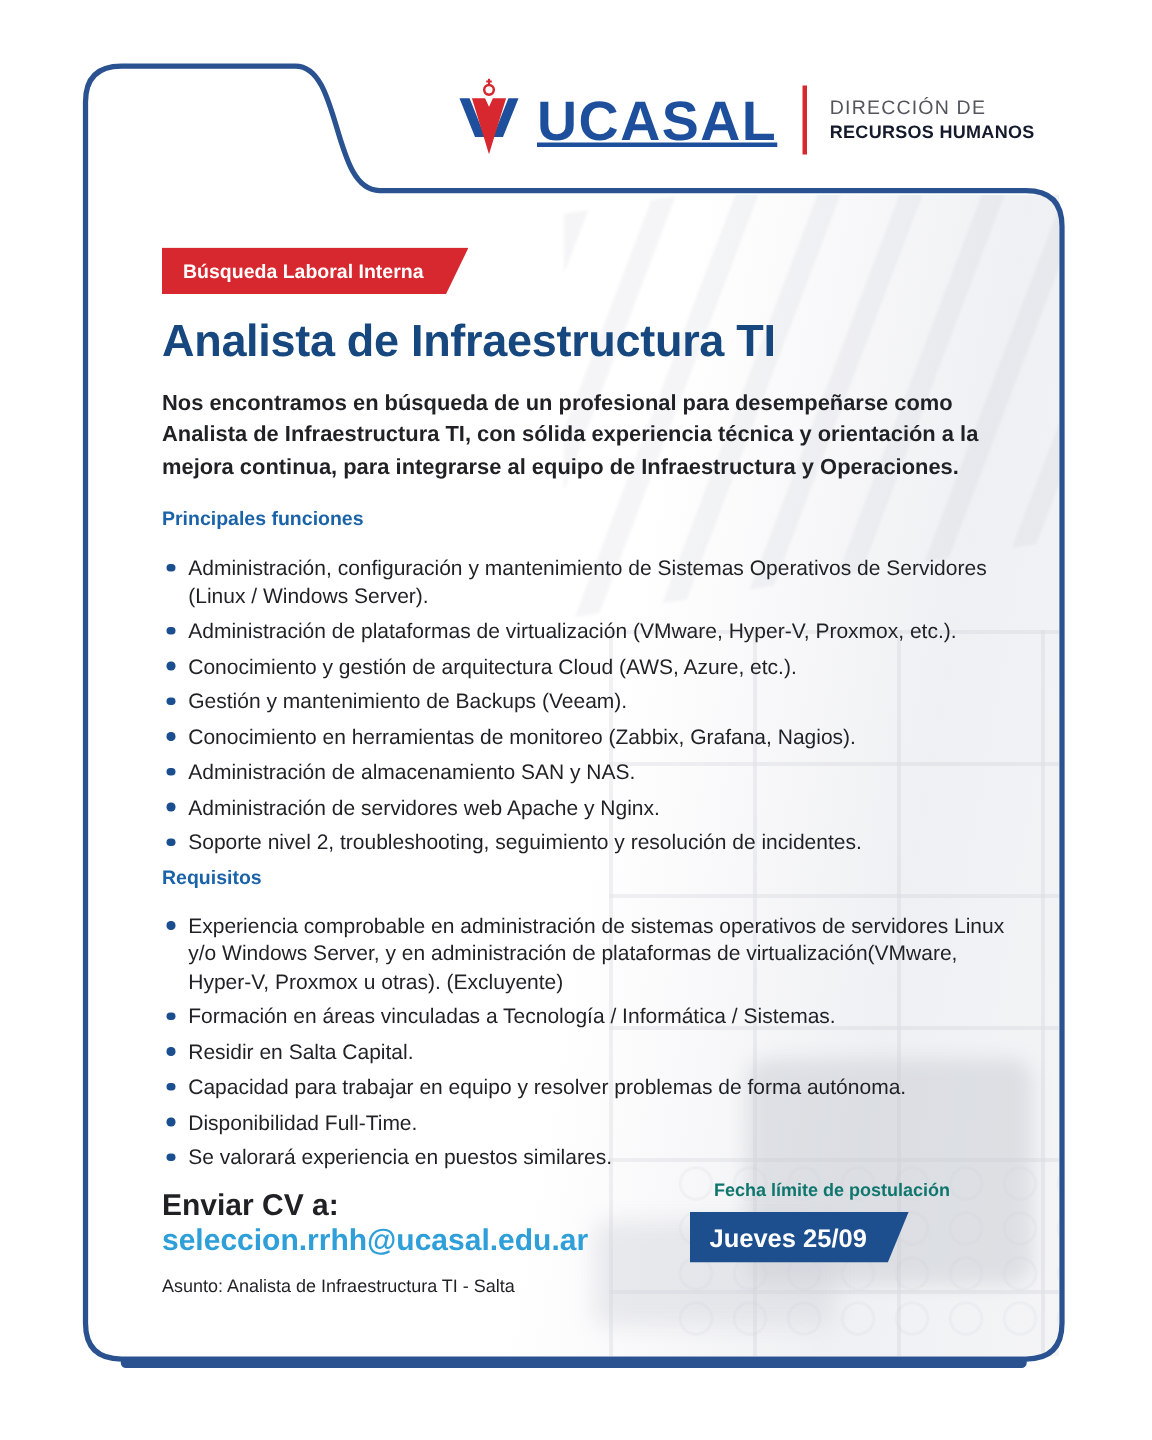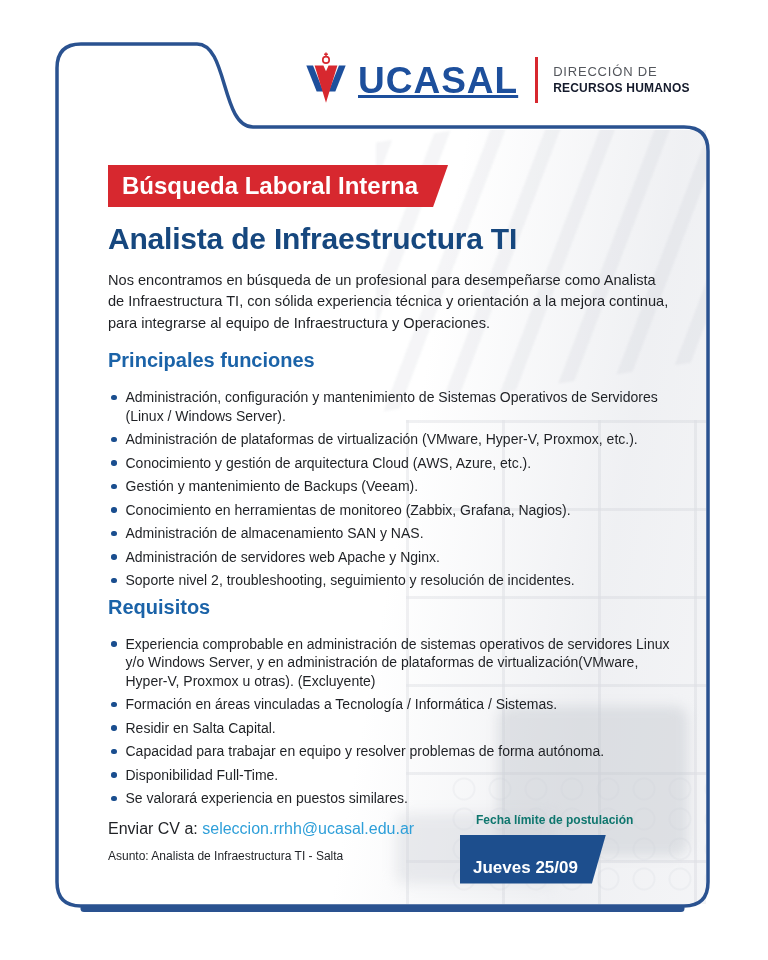--- a/index.html
+++ b/index.html
@@ -51,46 +51,46 @@
   .brand{font-size:37px;font-weight:bold;color:var(--brand-blue);letter-spacing:1px;margin-left:9px;line-height:1;text-decoration:underline;}
   .logo-divider{width:3px;height:46px;background:var(--red);margin:0 15px 0 17px;flex:none;}
   .dept{display:flex;flex-direction:column;justify-content:center;line-height:1.25;}
   .dept-top{font-size:13px;color:#53565c;letter-spacing:.8px;}
   .dept-bottom{font-size:12px;font-weight:bold;color:#141a2b;letter-spacing:.2px;}
 
   
   .content{position:absolute;left:108px;top:165px;width:566px;}
 
   .ribbon{display:inline-block;background:var(--red);color:#fff;
-    font-size:24px;font-weight:bold;line-height:1;
+    font-size:13px;font-weight:bold;line-height:1;
     padding:9px 30px 9px 14px;
     clip-path:polygon(0 0, 100% 0, calc(100% - 15px) 100%, 0 100%);
     margin-bottom:15px;}
 
   h1{margin:0 0 13px 0;font-size:30px;line-height:1.15;color:var(--navy);font-weight:bold;letter-spacing:-0.2px;}
 
-  .intro{margin:0 0 15px 0;font-size:14.6px;line-height:21.5px;color:var(--text);}
-
-  h2{margin:6px 0 9px 0;font-size:20px;color:var(--heading-blue);font-weight:bold;}
+  .intro{margin:0 0 15px 0;font-size:14.6px;line-height:21.5px;color:var(--text);font-weight:bold;}
+
+  h2{margin:6px 0 9px 0;font-size:13px;color:var(--heading-blue);font-weight:bold;}
 
   ul.bullets{list-style:none;margin:16px 0 6px 0;padding:0;}
   ul.bullets li{display:flex;align-items:flex-start;margin-bottom:5px;font-size:14px;line-height:18.5px;}
   ul.bullets .dot{flex:none;width:5.5px;height:5.5px;border-radius:50%;background:#1a4e8f;margin:6.5px 9px 0 3px;}
 
   
   .footer{display:flex;margin-top:12px;}
   .footer-left{width:352px;flex:none;}
-  .cv-line{margin:0 0 11px 0;font-size:16px;color:var(--text);}
+  .cv-line{margin:0 0 11px 0;font-size:20px;color:var(--text);font-weight:bold;}
   .cv-line a{color:var(--email-blue);text-decoration:none;}
   .subject-line{margin:0;font-size:12px;color:var(--text);}
   .footer-right{flex:none;margin-top:-7px;}
   .deadline-label{font-size:12px;font-weight:bold;color:#0f766e;margin-bottom:8px;margin-left:16px;}
   .deadline-badge{display:inline-block;background:var(--badge-blue);color:#fff;
     font-size:17px;font-weight:bold;line-height:1;
-    padding:24px 28px 8px 13px;
+    padding:9px 28px 8px 13px;
     clip-path:polygon(0 0, 100% 0, calc(100% - 14px) 100%, 0 100%);}
 </style>
 </head>
 <body>
 
 <div class="page">
 
   <div class="bg-decor">
     <div class="bg-wash"></div>
     <div class="bg-lights"></div>

